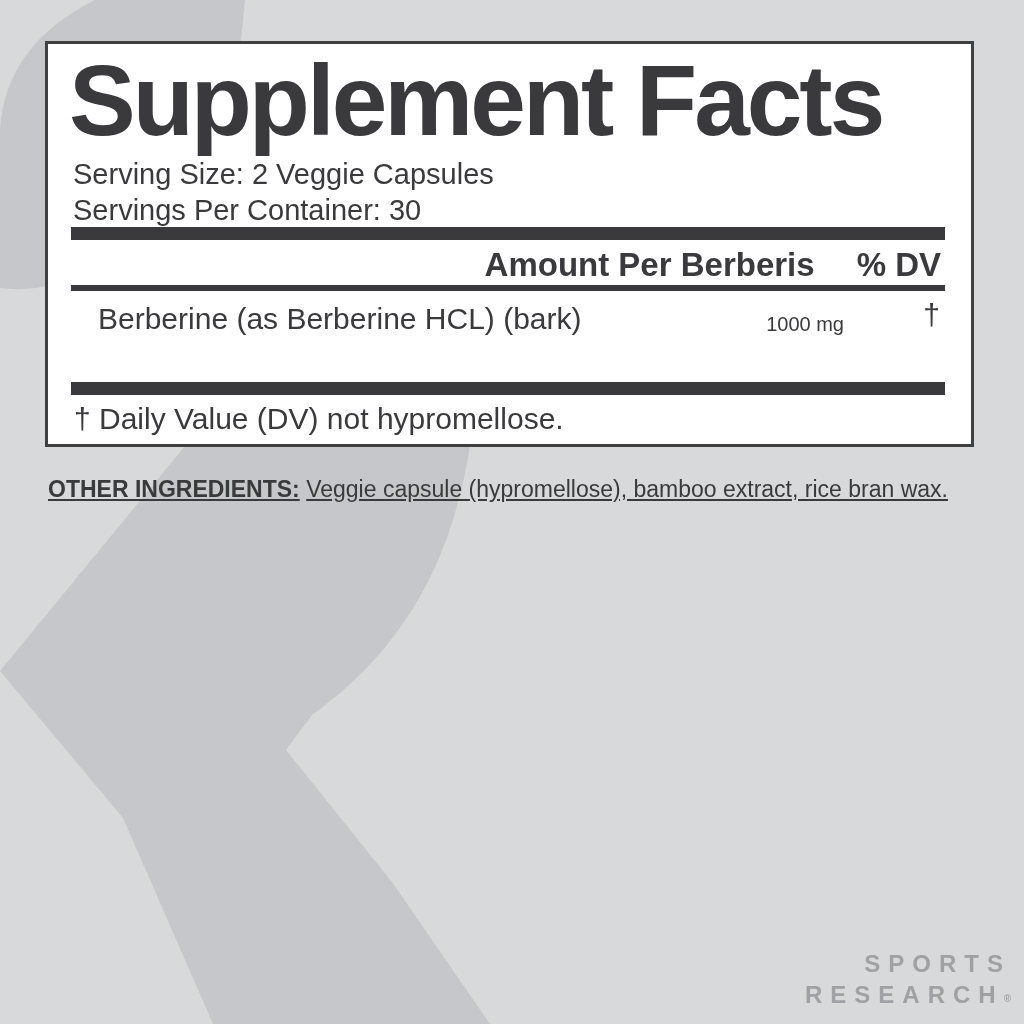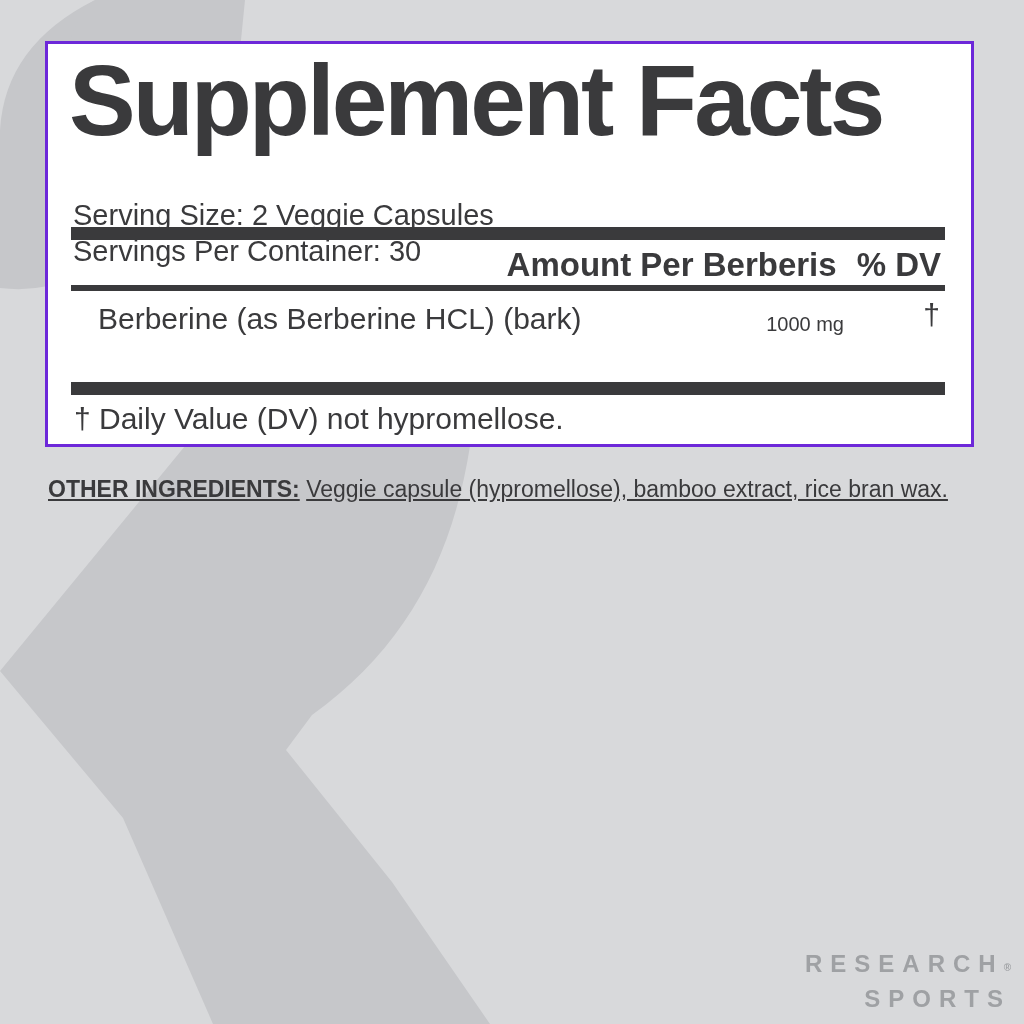--- a/index.html
+++ b/index.html
@@ -11,43 +11,43 @@
     font-family: "Liberation Sans", sans-serif;
     color: #3a3a3c;
   }
   #watermark {
     position: absolute; left: 0; top: 0; z-index: 0;
   }
   .panel {
     position: absolute; left: 45px; top: 41px;
     width: 929px; height: 406px;
     background: #ffffff;
-    border: 3px solid #6d28d9;
+    border: 3px solid #404040;
     box-sizing: border-box;
     z-index: 1;
   }
   .panel-title {
     position: absolute; left: 21px; top: 0px;
     font-size: 100px; font-weight: 700;
     letter-spacing: -3px; line-height: 112px;
     white-space: nowrap;
   }
   .serving-block {
     position: absolute; left: 25px; top: 112px;
-    font-size: 29px; line-height: 36px; margin-top: 41px;
+    font-size: 29px; line-height: 36px;
   }
   .bar { position: absolute; left: 23px; right: 26px; background: #3a3a3c; }
   .bar-top { top: 183px; height: 13px; }
   .bar-mid { top: 338px; height: 13px; }
   .rule-thin { position: absolute; left: 23px; right: 26px; top: 241px; height: 6px; background: #3a3a3c; }
   .col-header {
     position: absolute; right: 30px; top: 202px;
     font-size: 33px; font-weight: 700; white-space: nowrap;
   }
-  .col-header .dv-label { margin-left: 20px; }
+  .col-header .dv-label { margin-left: 42px; }
   .ing-name { position: absolute; left: 26px; top: 258px; font-size: 30px; white-space: nowrap; margin-left: 24px; }
   .ing-botanical { position: absolute; left: 47px; top: 295px; font-size: 30px; font-style: italic; white-space: nowrap; }
   .ing-amount { position: absolute; right: 127px; top: 269px; font-size: 20px; white-space: nowrap; }
   .ing-dv { position: absolute; right: 31px; top: 254px; font-size: 30px; }
   .footnote { position: absolute; left: 26px; top: 358px; font-size: 30px; }
   .other-ingredients {
     position: absolute; left: 48px; top: 471px; width: 905px;
     font-size: 23px; line-height: 37px; z-index: 1; text-decoration: underline;
   }
   .oi-label { font-weight: 700; }
@@ -97,17 +97,17 @@
   <div class="bar bar-mid"></div>
 
   <div class="footnote">† Daily Value (DV) not hypromellose.</div>
 </div>
 
 <div class="other-ingredients">
   <span class="oi-label">OTHER INGREDIENTS:</span><span class="oi-text">Veggie capsule (hypromellose), bamboo extract, rice bran wax.</span>
 </div>
 
 <div class="brand">
+  <div>SPORTS</div>
   <div>
     <span>RESEARCH</span><span class="reg">®</span>
   </div>
-  <div>SPORTS</div>
 </div>
 
 </body></html>

